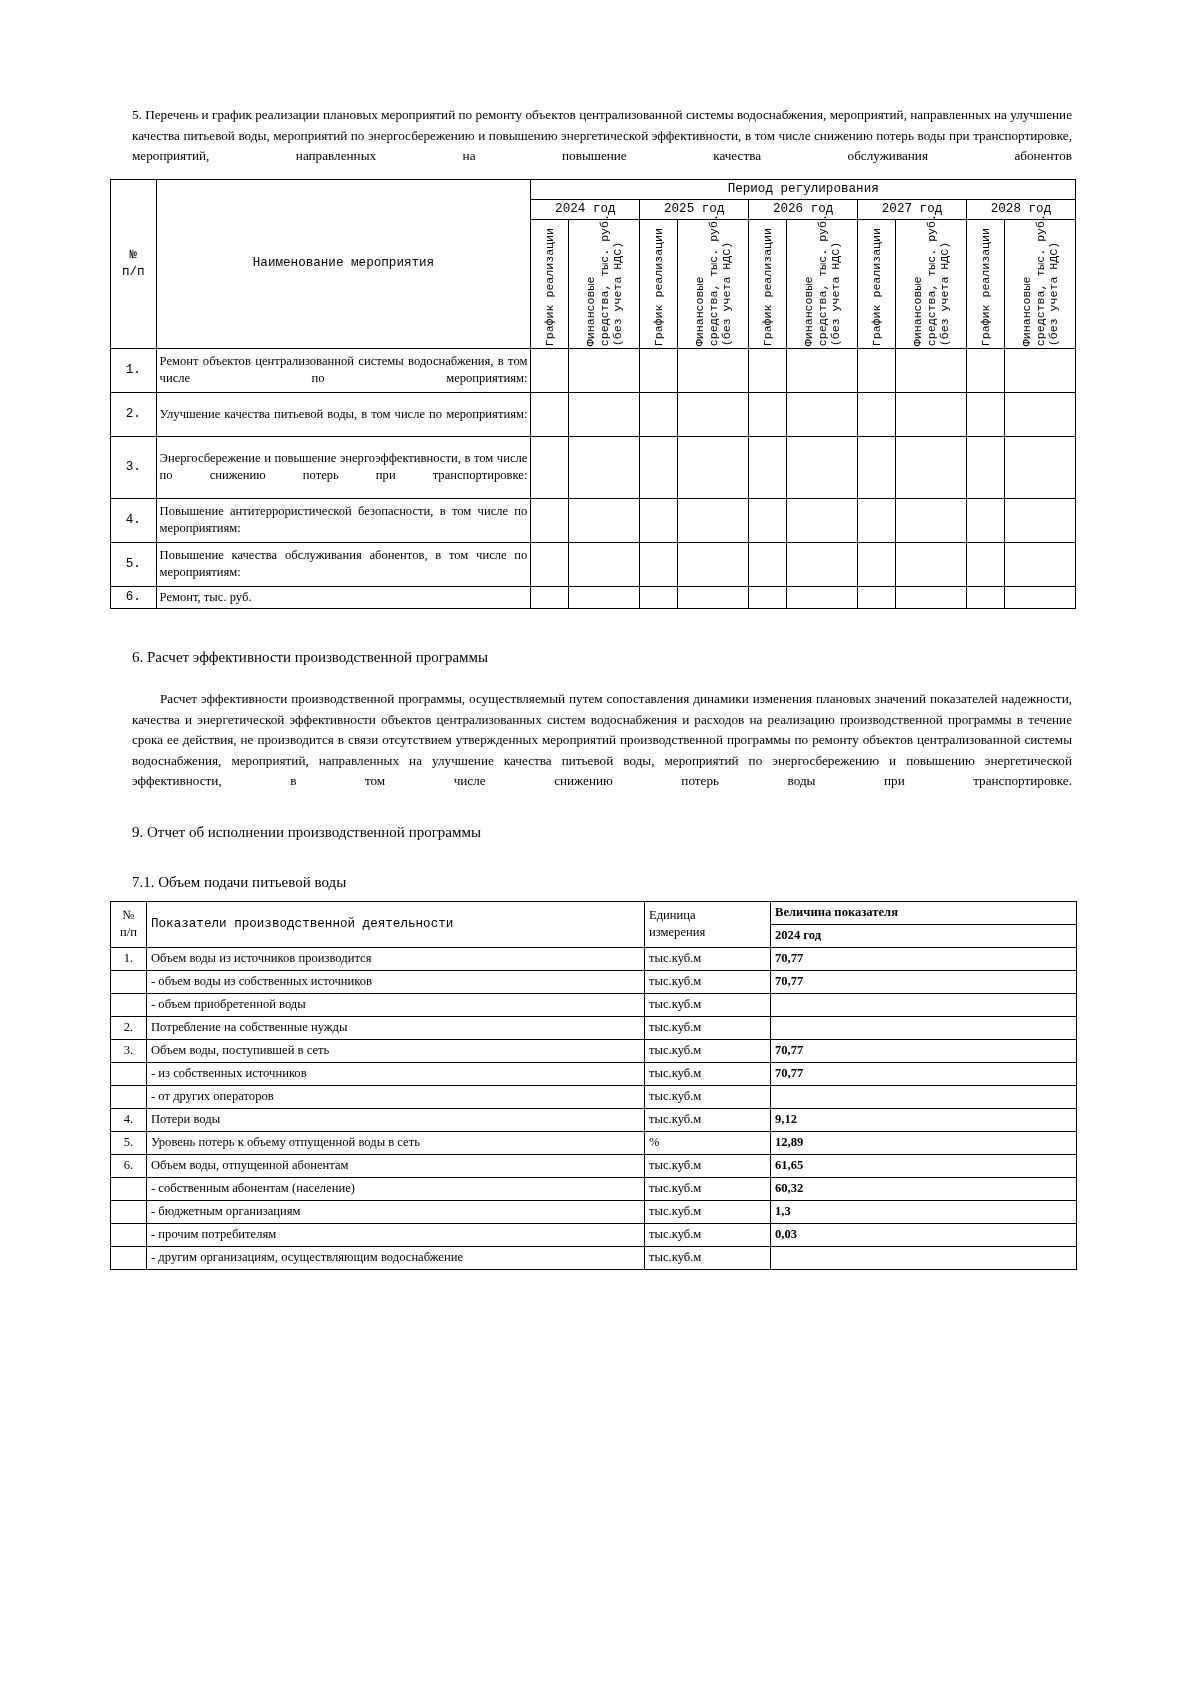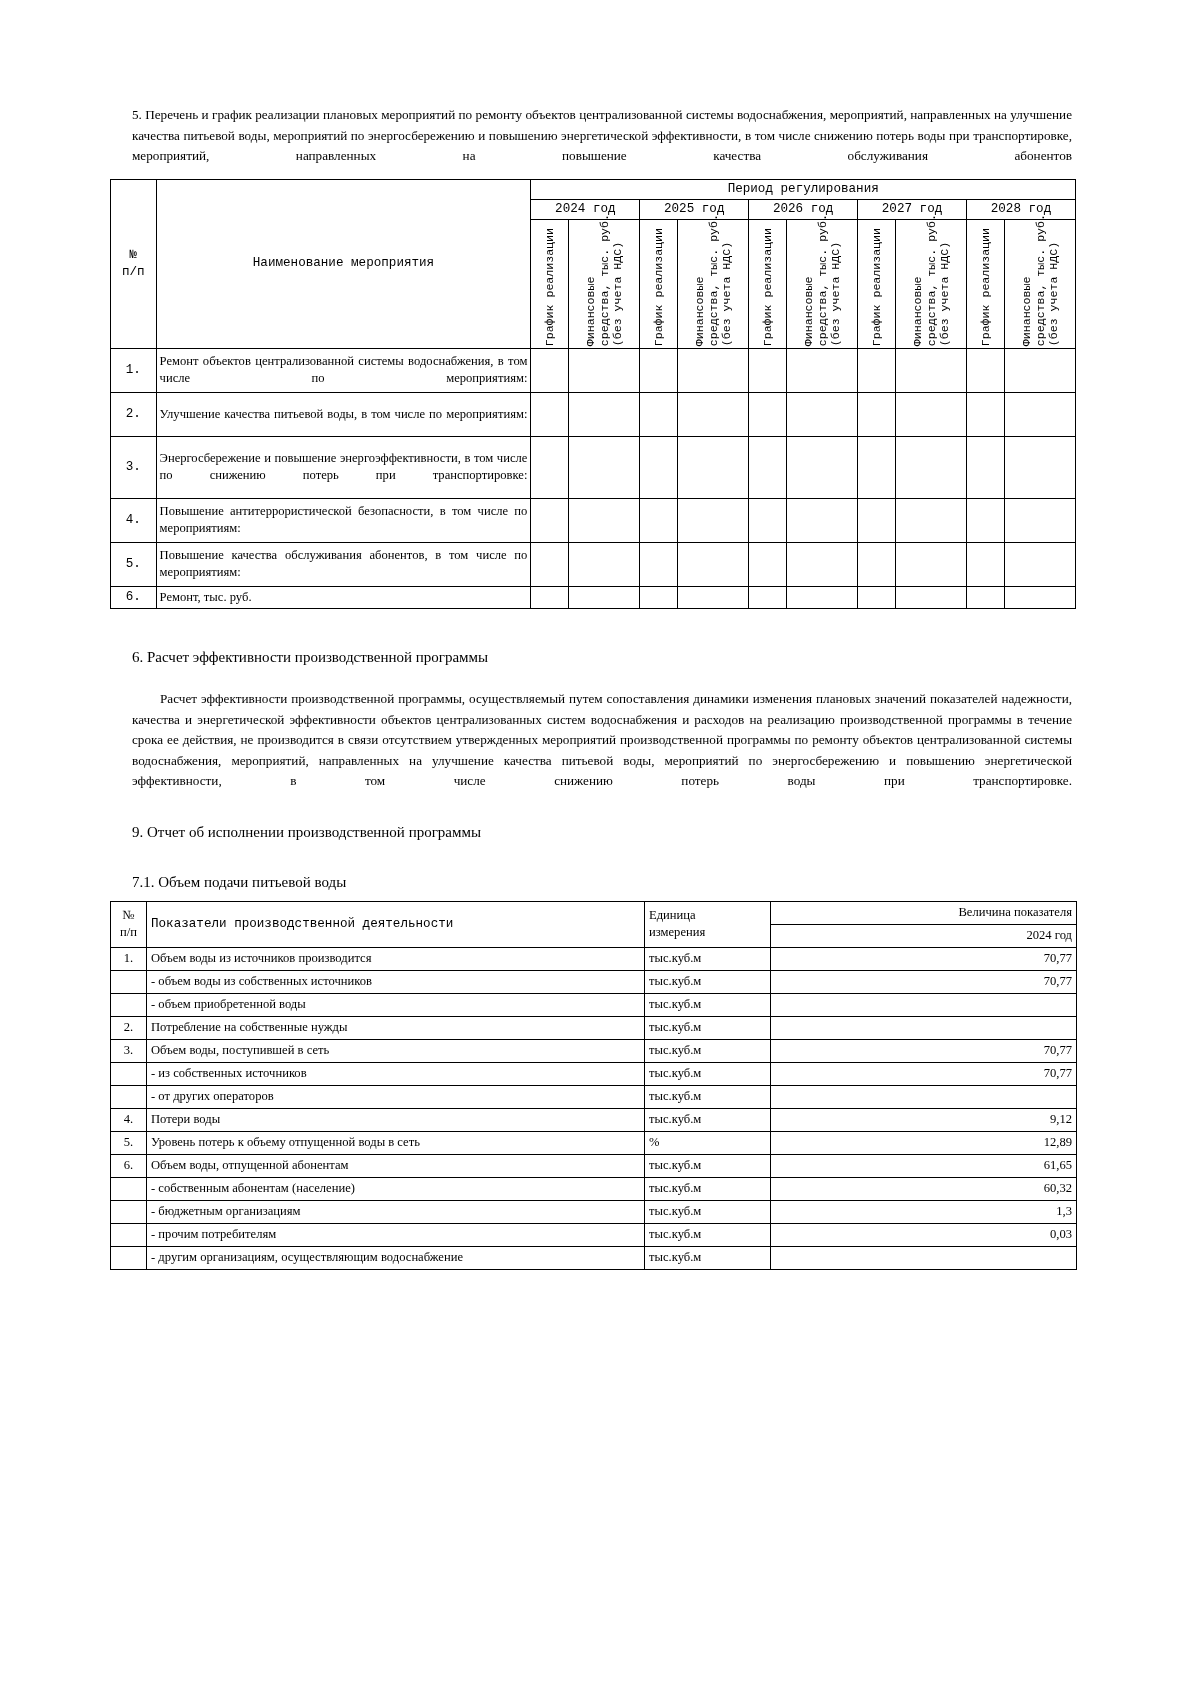--- a/index.html
+++ b/index.html
@@ -95,21 +95,21 @@
     border: 1px solid #000000;
     font-size: 12.6px;
     line-height: 17px;
     padding: 1px 4px;
     vertical-align: middle;
     height: 20px;
   }
   td.t2num   { width: 36px; text-align: center; }
   td.t2ind   { width: 498px; text-align: left; }
   td.t2unit  { width: 126px; }
-  td.t2val   { width: 306px; text-align: right; }
+  td.t2val   { width: 306px; text-align: left; font-weight: bold; }
   td.sub { padding-left: 16px; }
   .hdr-tall { height: 30px; }
 </style>
 </head>
 <body>
 
 <div class="page">
   <div class="content">
 
     <p class="para jm">5. Перечень и график реализации плановых мероприятий по ремонту объектов централизованной системы водоснабжения, мероприятий, направленных на улучшение качества питьевой воды, мероприятий по энергосбережению и повышению энергетической эффективности, в том числе снижению потерь воды при транспортировке, мероприятий, направленных на повышение качества обслуживания абонентов</p>

